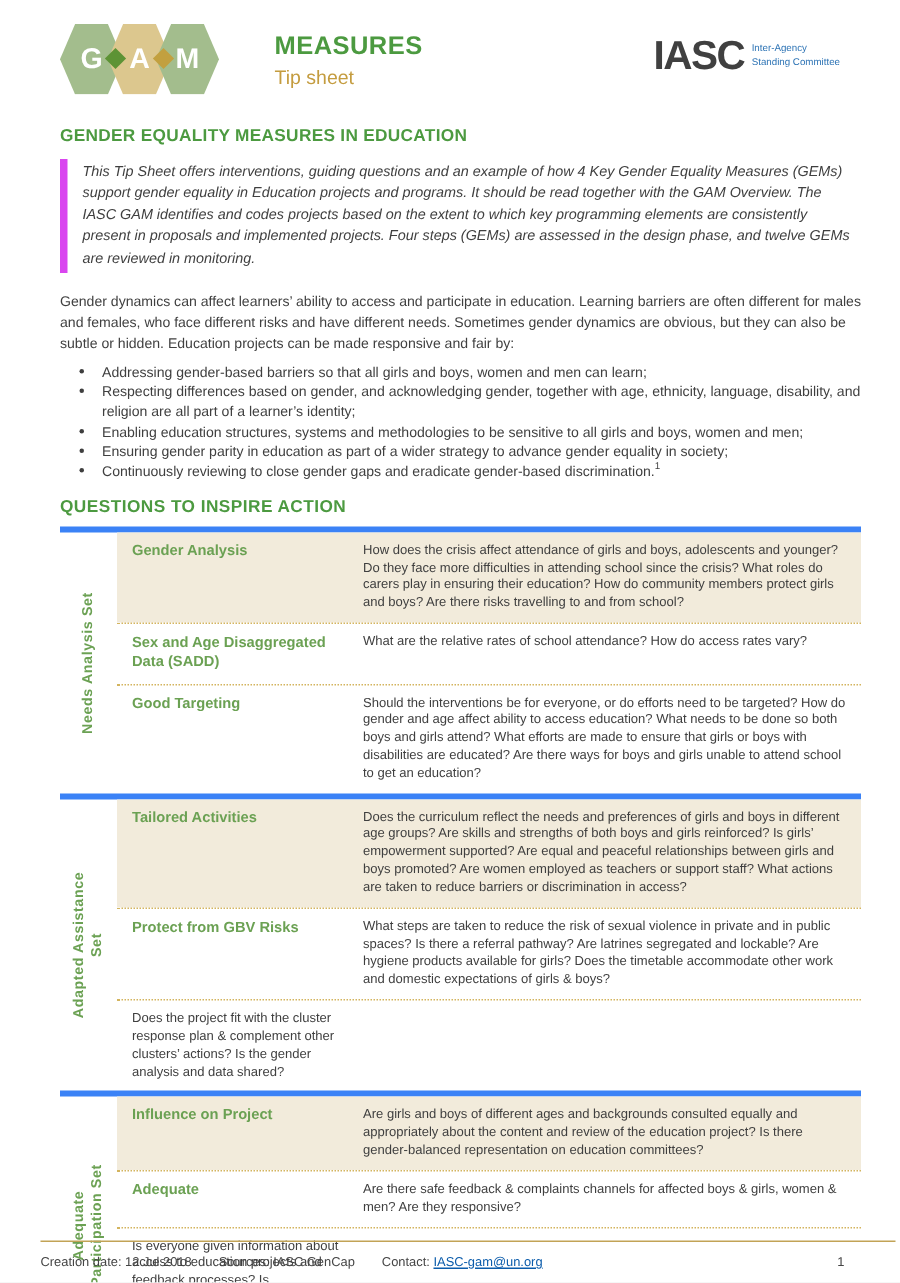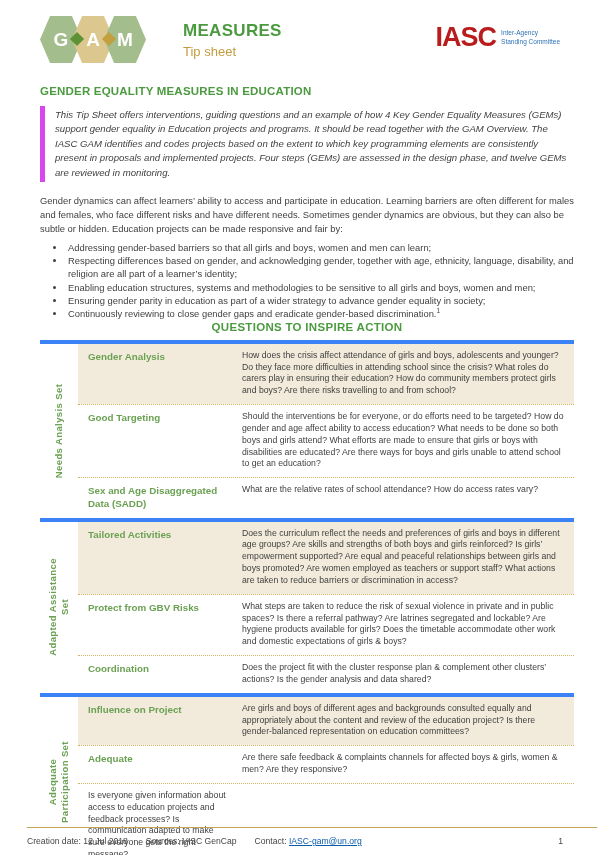--- a/index.html
+++ b/index.html
@@ -24,35 +24,35 @@
   .hex-m { left: 64px; background: #a3bd8d; }
   .diamond { position: absolute; width: 10px; height: 10px; top: 18px; transform: rotate(45deg); z-index: 2; }
   .diamond-1 { left: 32px; background: #5d9335; }
   .diamond-2 { left: 64px; background: #c2a03f; }
 
   .edu-block { margin-left: 37px; margin-top: 5px; }
   .edu-title { color: #4c9a40; font-size: 17px; font-weight: bold; letter-spacing: 0.3px; }
   .edu-sub { color: #c49c3f; font-size: 13px; margin-top: 3px; }
 
   .iasc { margin-left: auto; display: flex; align-items: center; margin-top: 8px; margin-right: 14px; }
-  .iasc-acronym { color: #b91c1c; font-size: 27px; font-weight: bold; letter-spacing: -1px; line-height: 1; }
+  .iasc-acronym { color: #404040; font-size: 27px; font-weight: bold; letter-spacing: -1px; line-height: 1; }
   .iasc-small { color: #2e74b5; font-size: 6.5px; margin-left: 5px; line-height: 1.3; }
 
   
   .doc-title { margin-top: 22px; color: #4c9a40; font-weight: bold; font-size: 11.5px; letter-spacing: 0.2px; }
   .intro {
     margin-top: 9px; border-left: 5px solid #d946ef; padding: 2px 4px 2px 10px;
     font-style: italic; font-size: 9.6px; line-height: 1.5; color: #3f3f3f;
   }
   .para { margin-top: 12px; font-size: 9.4px; line-height: 1.48; }
   ul.bullets { margin-top: 5px; padding-left: 26px; font-size: 9.4px; line-height: 1.42; list-style: disc; }
   ul.bullets li { padding-left: 2px; }
   sup { font-size: 6.5px; vertical-align: super; line-height: 0; }
   .section-heading {
-    margin-top: 0; text-align: center; color: #4c9a40; font-weight: bold;
+    margin-top: 11px; text-align: left; color: #4c9a40; font-weight: bold;
     font-size: 11.5px; letter-spacing: 0.3px;
   }
 
   
   .qtable { margin-top: 7px; }
   .group { display: flex; border-top: 4px solid #3b82f6; }
   .set-col { flex: 0 0 38px; position: relative; }
   .set-label {
     position: absolute; top: 50%; left: 50%;
     transform: translate(-50%, -50%) rotate(-90deg);
@@ -131,45 +131,44 @@
       <div class="group g1">
         <div class="set-col">
           <div class="set-label">Needs Analysis Set</div>
         </div>
         <div class="rows">
           <div class="row hl">
             <div class="row-label">Gender Analysis</div>
             <div class="row-q">How does the crisis affect attendance of girls and boys, adolescents and younger? Do they face more difficulties in attending school since the crisis? What roles do carers play in ensuring their education? How do community members protect girls and boys? Are there risks  travelling to and from school?</div>
           </div>
           <div class="row">
+            <div class="row-label">Sex and Age Disaggregated Data (SADD)</div>
+            <div class="row-q">What are the relative rates of school attendance? How do access rates vary?</div>
+          </div>
+          <div class="row">
             <div class="row-label">Good Targeting</div>
             <div class="row-q">Should the interventions be for everyone, or do efforts need to be targeted? How do gender and age affect ability to access education? What needs to be done so both boys and girls attend?  What efforts are made to ensure that girls or boys with disabilities are educated? Are there ways for boys and girls unable to attend school to get an education?</div>
-          </div>
-          <div class="row">
-            <div class="row-label">Sex and Age Disaggregated Data (SADD)</div>
-            <div class="row-q">What are the relative rates of school attendance? How do access rates vary?</div>
           </div>
         </div>
       </div>
 
       <div class="group g2">
         <div class="set-col">
           <div class="set-label">Adapted Assistance Set</div>
         </div>
         <div class="rows">
           <div class="row hl">
             <div class="row-label">Tailored Activities</div>
             <div class="row-q">Does the curriculum reflect the needs and preferences of girls and boys in different age groups? Are skills and strengths of both boys and girls reinforced? Is girls’ empowerment supported? Are equal and peaceful relationships between girls and boys promoted? Are women employed as teachers or support staff?  What actions are taken to reduce barriers or discrimination in access?</div>
           </div>
           <div class="row">
             <div class="row-label">Protect from GBV Risks</div>
             <div class="row-q">What steps are taken to reduce the risk of sexual violence in private and in public spaces? Is there a referral pathway? Are latrines segregated and lockable? Are hygiene products available for girls? Does the timetable accommodate other work and domestic expectations of girls &amp; boys?</div>
           </div>
           <div class="row">
-            <div class="row-label">Coordination</div>
             <div class="row-q">Does the project fit with the cluster response plan &amp; complement other clusters’ actions?  Is the gender analysis and data shared?</div>
           </div>
         </div>
       </div>
 
       <div class="group g3">
         <div class="set-col">
           <div class="set-label">Adequate Participation Set</div>
         </div>
         <div class="rows">

